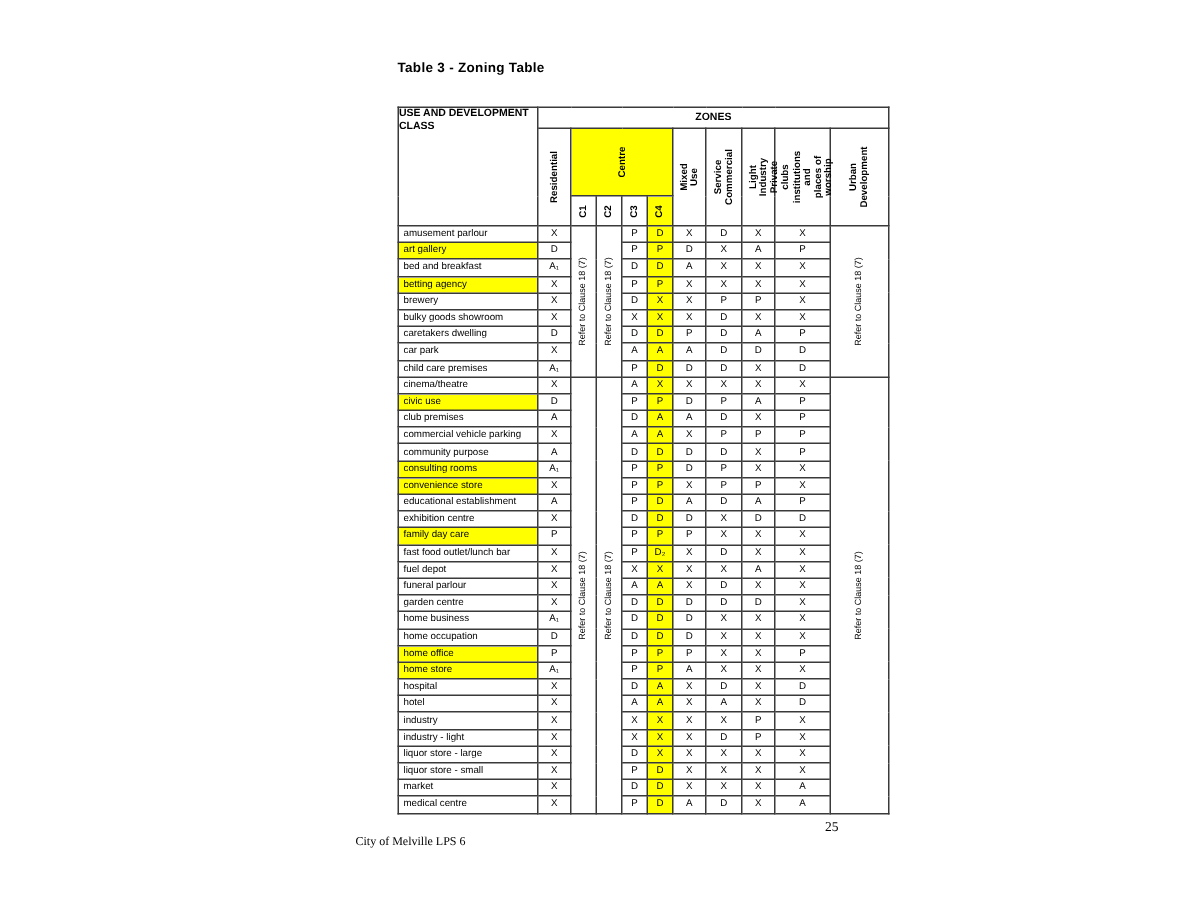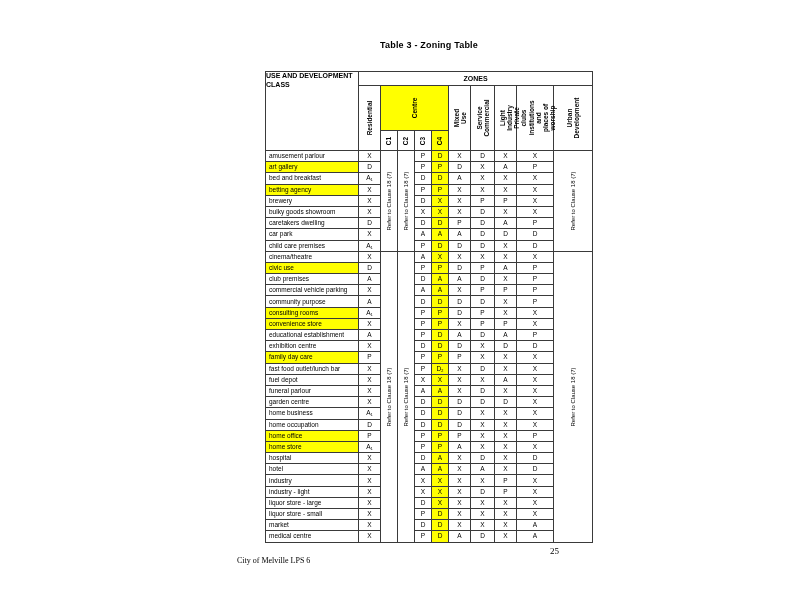--- a/index.html
+++ b/index.html
@@ -5,21 +5,21 @@
   html, body { margin:0; padding:0; }
   body {
     width:800px; height:600px; background:#ffffff;
     font-family:"Liberation Sans","DejaVu Sans",sans-serif;
     color:#000;
   }
   .page { position:relative; width:800px; height:600px; background:#ffffff; overflow:hidden; }
 
   .doc-title {
     position:absolute; left:265px; top:40px; width:328px;
-    text-align:center; font-size:9px; font-weight:bold; letter-spacing:0.2px;
+    font-size:9px; font-weight:bold; letter-spacing:0.2px;
   }
 
   table.zt {
     position:absolute; left:265px; top:71px; width:328px;
     border-collapse:collapse; table-layout:fixed;
   }
   .zt th, .zt td { border:1px solid #3a3a3a; padding:0; }
 
   .clshdr {
     vertical-align:top; text-align:left; padding:2px 3px 0 3px;

